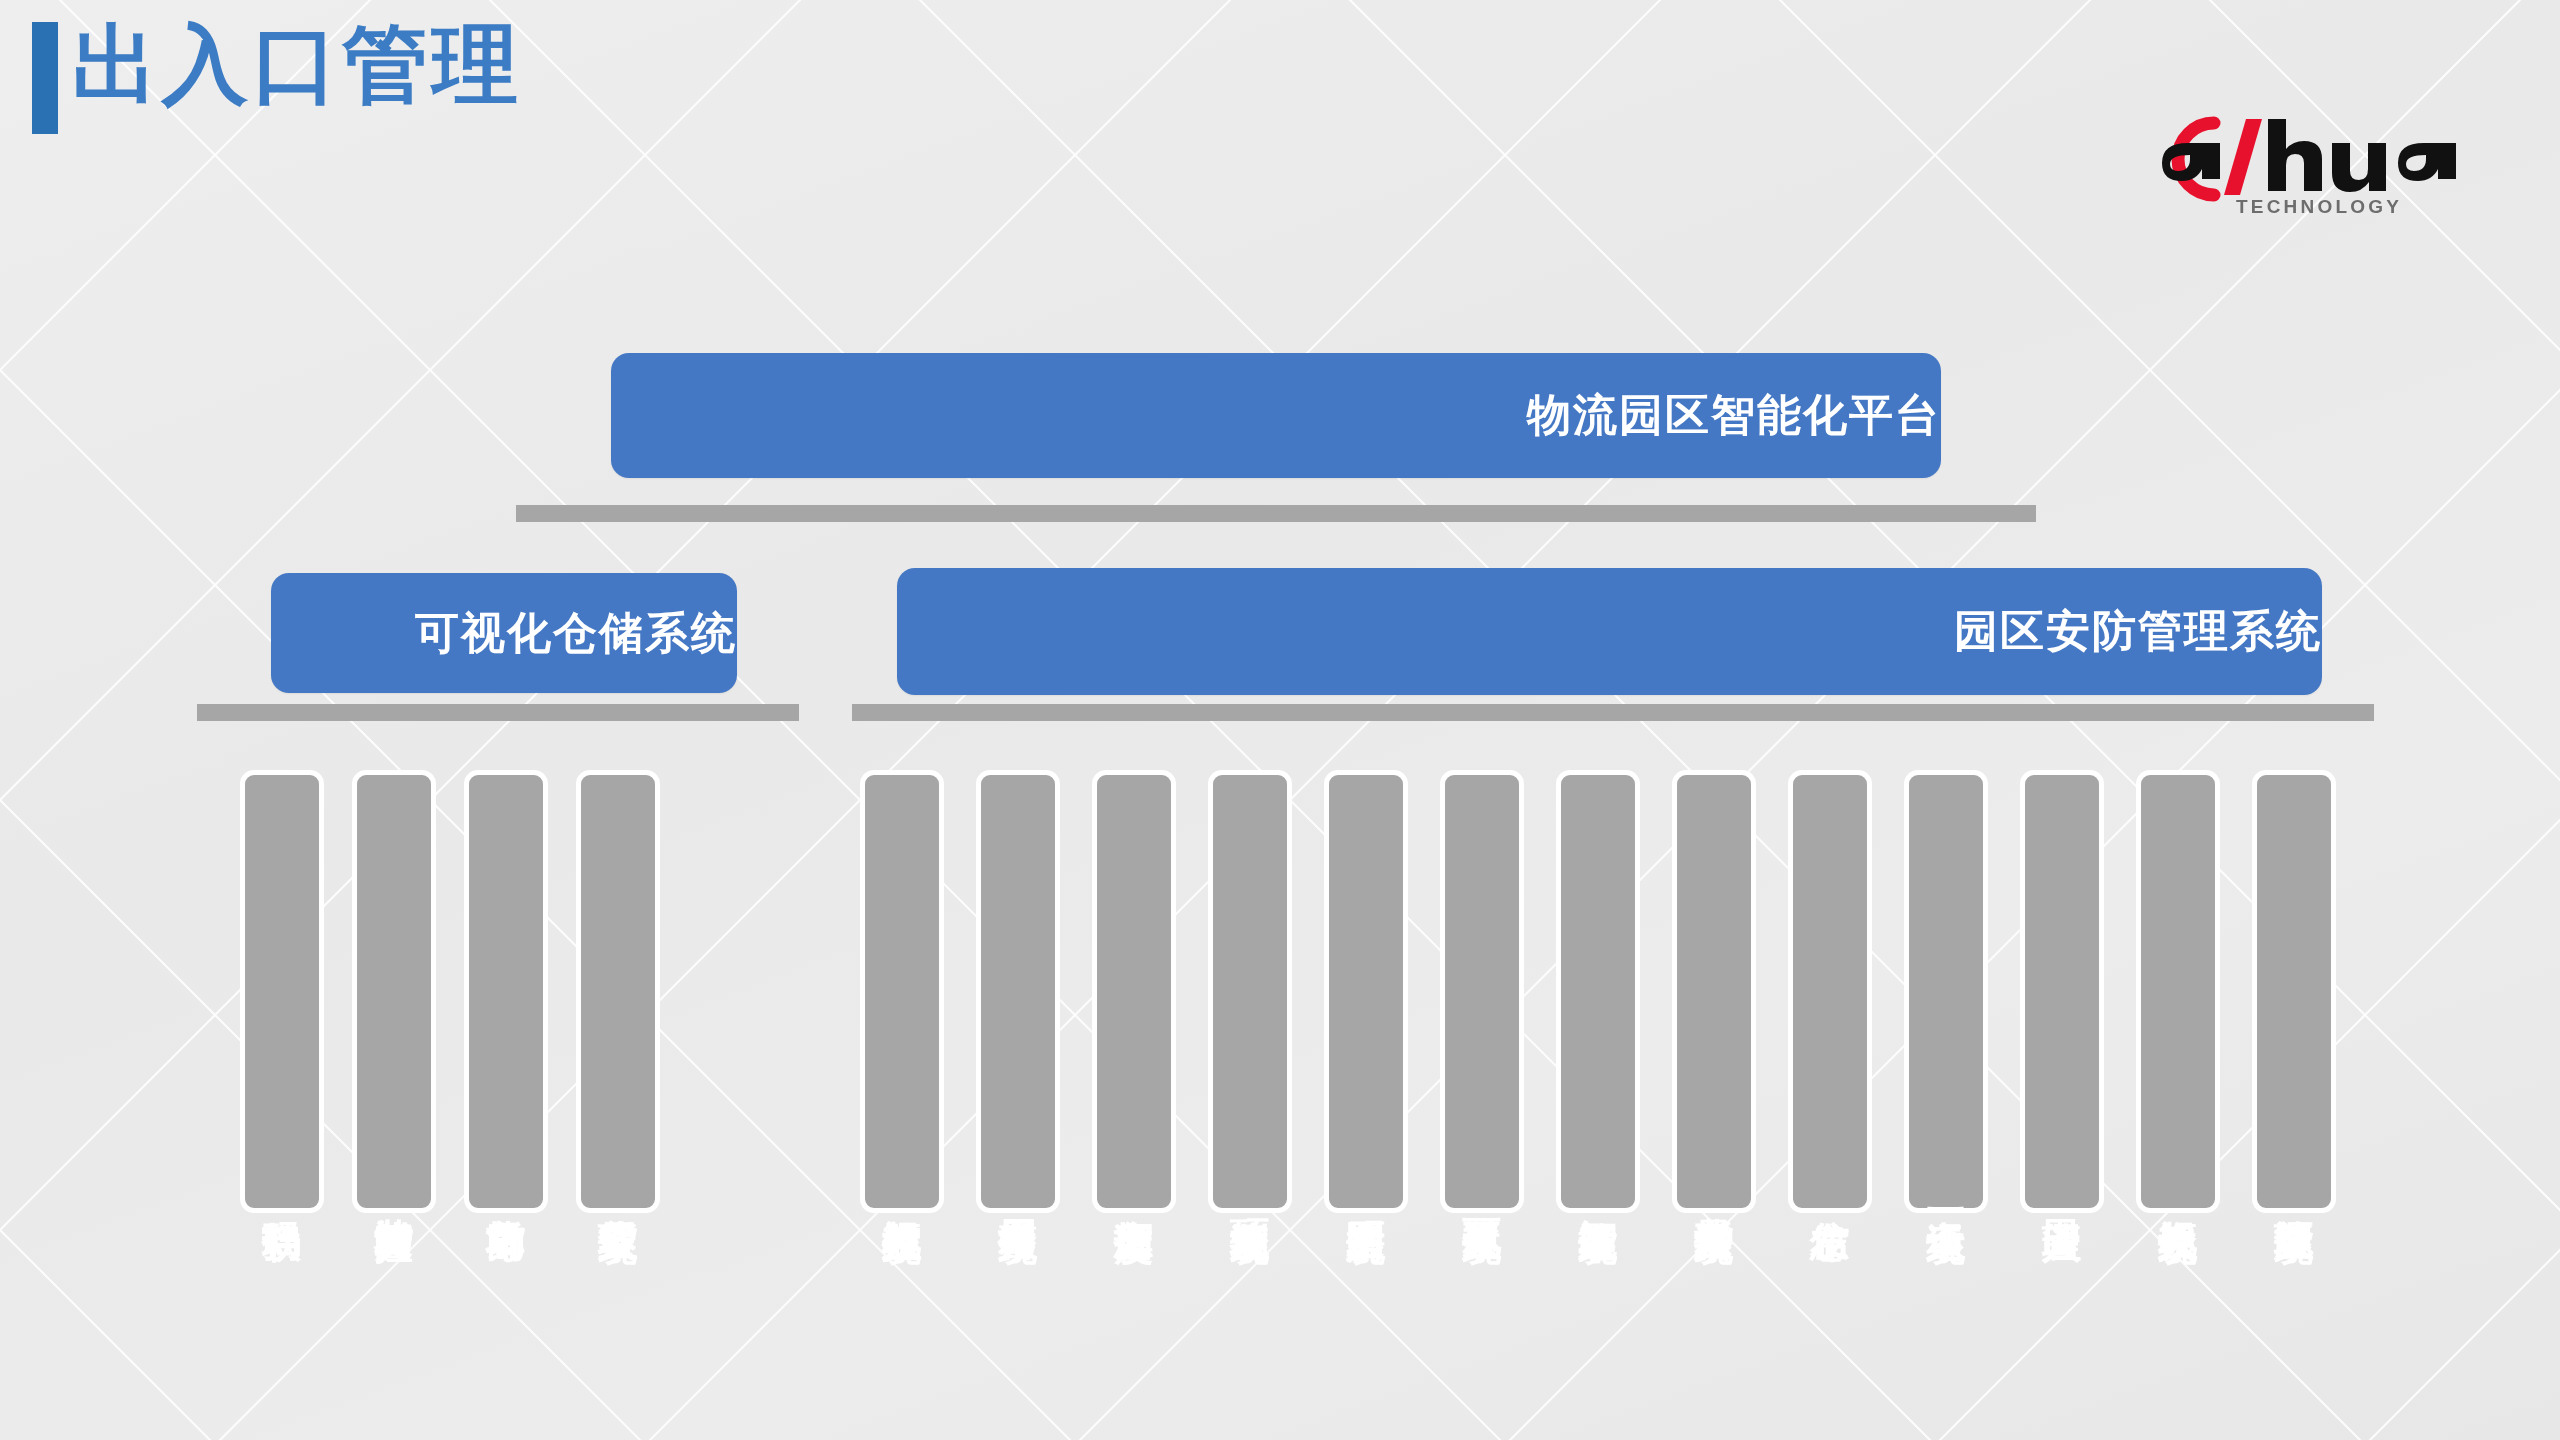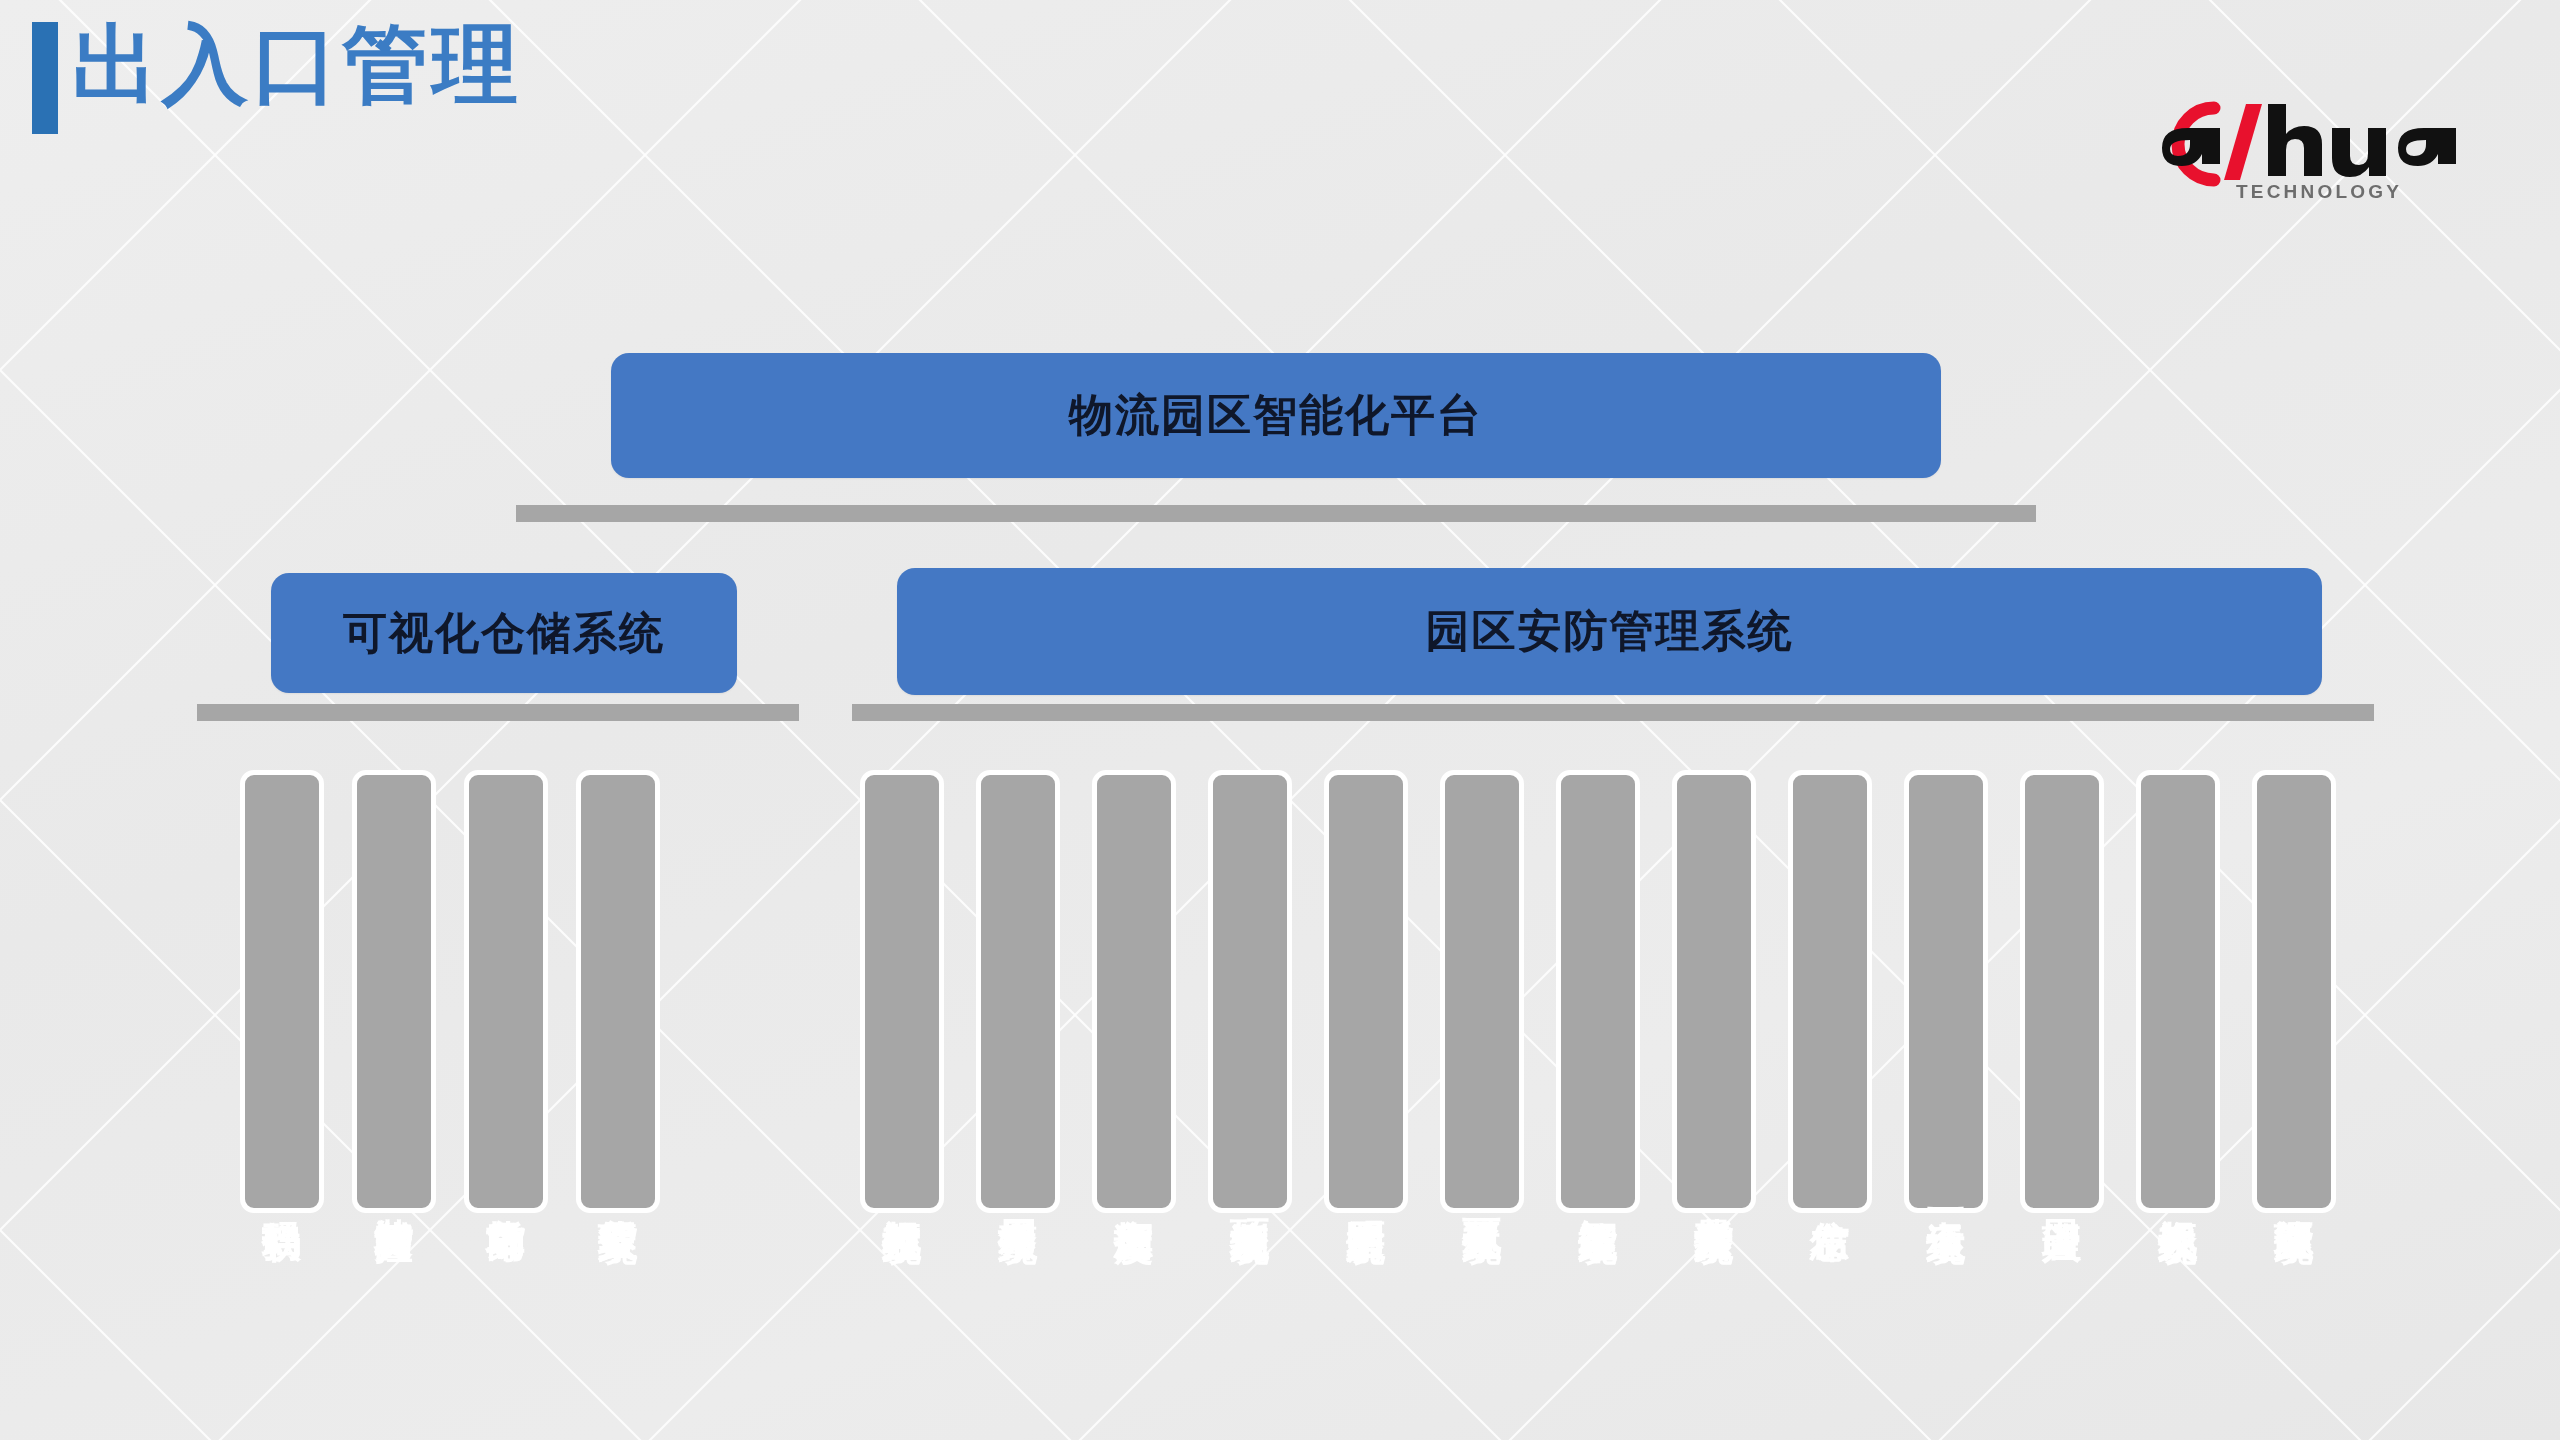--- a/index.html
+++ b/index.html
@@ -45,36 +45,36 @@
     color: #3b7cc4;
     letter-spacing: 4px;
     line-height: 1.35;
     white-space: nowrap;
   }
 
   
   .logo {
     position: absolute;
     right: 42px;
-    top: 86px;
+    top: 101px;
     width: 400px;
     height: 120px;
   }
   .logo svg { display: block; width: 400px; height: 120px; }
 
   
   .blue-box {
     position: absolute;
     background: #4478c4;
     border-radius: 18px;
-    color: #0f172a;
+    color: #ffffff;
     font-weight: bold;
     display: flex;
     align-items: center;
-    justify-content: center;
+    justify-content: flex-end;
     letter-spacing: 2px;
     box-shadow: 0 1px 2px rgba(0,0,0,0.06);
   }
   #box-platform {
     left: 611px;  top: 353px;  width: 1330px; height: 125px;
     font-size: 44px;
   }
   #box-warehouse {
     left: 271px;  top: 573px;  width: 466px;  height: 120px;
     font-size: 44px;

